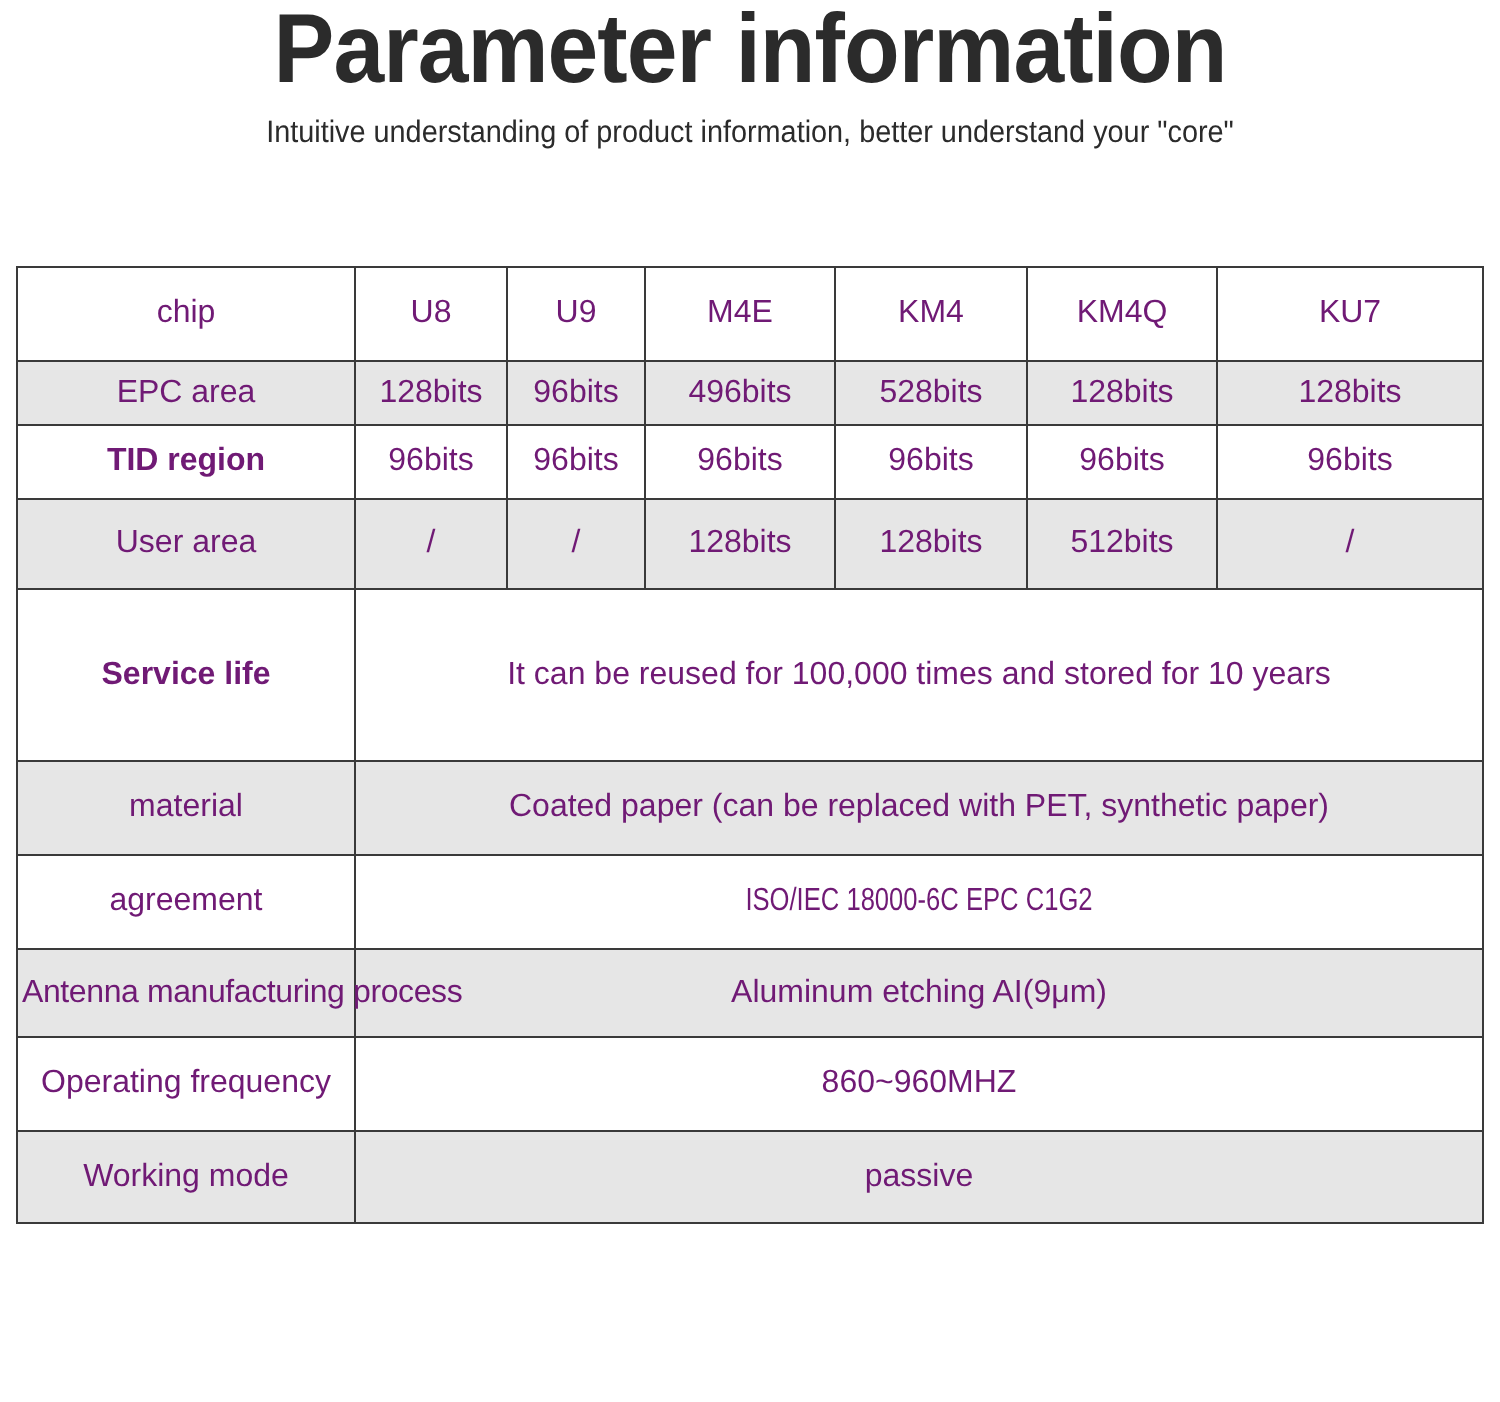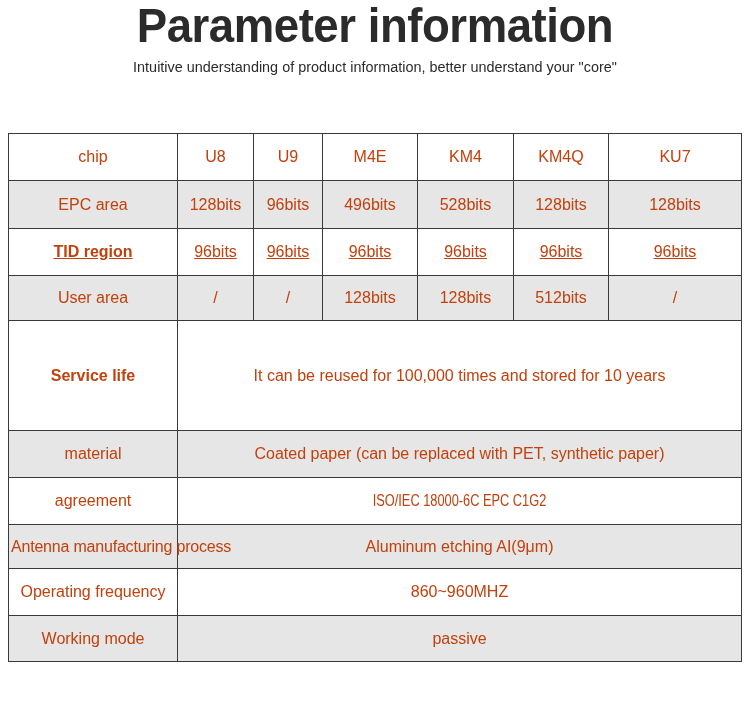--- a/index.html
+++ b/index.html
@@ -45,21 +45,21 @@
     left: 8px;
     top: 133px;
     width: 733px;
     border-collapse: collapse;
     table-layout: fixed;
   }
   #spec-table td {
     border: 1px solid #3a3a3a;
     text-align: center;
     vertical-align: middle;
-    color: #c2410c;
+    color: #701a75;
     font-size: 16px;
     padding: 0 2px;
     overflow: visible;
     white-space: nowrap;
   }
   #spec-table tr.shaded td { background: #e6e6e6; }
   #spec-table tr.plain  td { background: #ffffff; }
 
   .label-cell { font-size: 16.5px; }
   .label-bold { font-weight: bold; }
@@ -84,24 +84,24 @@
   col.c0 { width: 169px; }
   col.c1 { width: 76px; }
   col.c2 { width: 69px; }
   col.c3 { width: 95px; }
   col.c4 { width: 96px; }
   col.c5 { width: 95px; }
   col.c6 { width: 133px; }
 
   
   tr.r-head td { height: 47px; }
-  tr.r-epc  td { height: 48px; }
-  tr.r-tid  td { height: 47px; text-decoration: underline; }
+  tr.r-epc  td { height: 32px; }
+  tr.r-tid  td { height: 37px; }
   tr.r-user td { height: 45px; }
-  tr.r-life td { height: 110px; margin-left: 29px; }
+  tr.r-life td { height: 86px; margin-left: 29px; }
   tr.r-mat  td { height: 47px; }
   tr.r-agr  td { height: 47px; }
   tr.r-ant  td { height: 44px; }
   tr.r-freq td { height: 47px; }
   tr.r-mode td { height: 46px; }
   tr.r-temp td { height: 45px; }
 </style>
 </head>
 <body>
 

